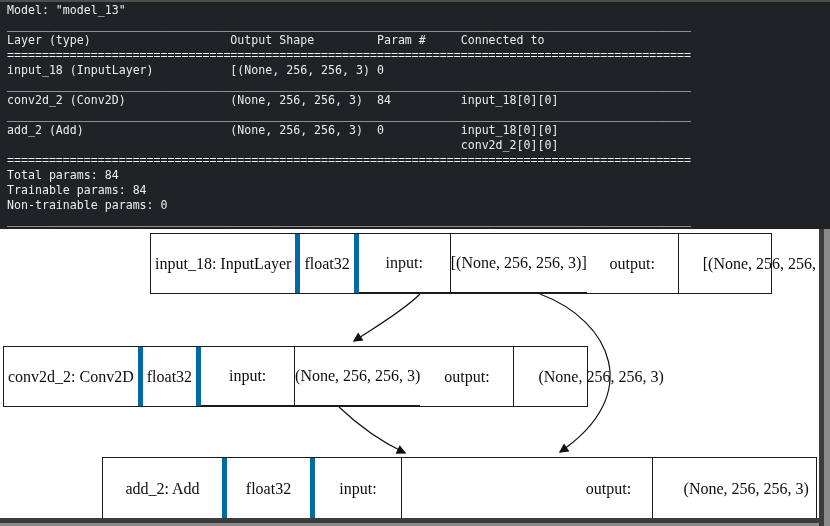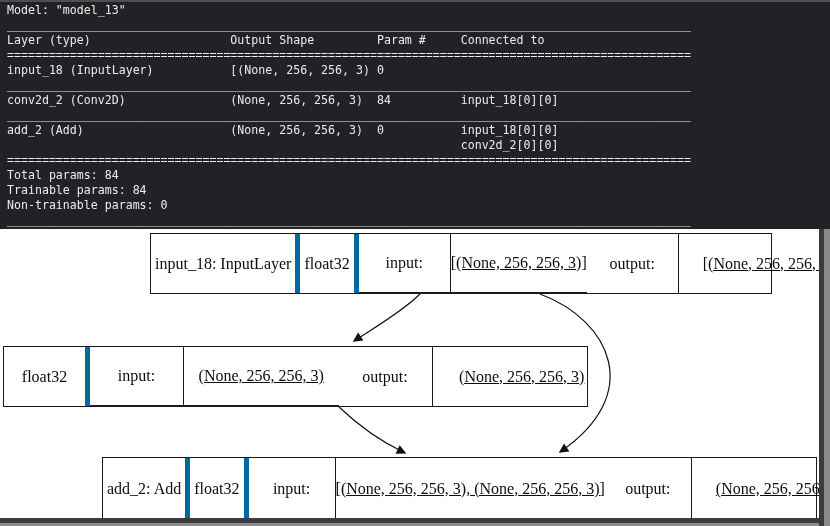--- a/index.html
+++ b/index.html
@@ -38,21 +38,21 @@
     white-space:nowrap;
   }
   .io{display:flex;flex:1;}
   .io-row{flex:1;display:flex;border-bottom:1px solid #1a1a1a;min-height:0;}
   .io-row:last-child{border-bottom:none;gap:24px;}
   .io-label{
     display:flex;align-items:center;justify-content:center;
     box-sizing:border-box;border-right:1px solid #1a1a1a;white-space:nowrap;
   }
   .io-value{
-    flex:1;display:flex;align-items:center;justify-content:center;white-space:nowrap;text-decoration:underline;
+    flex:1;display:flex;align-items:center;justify-content:center;white-space:nowrap;
   }
 </style>
 </head>
 <body>
 
 <div class="terminal">
   <pre>Model: "model_13"
 __________________________________________________________________________________________________
 Layer (type)                    Output Shape         Param #     Connected to
 ==================================================================================================
@@ -91,40 +91,40 @@
         <div class="io-value">[(None, 256, 256, 3)]</div>
       </div>
       <div class="io-row">
         <div class="io-label" style="width:92px;">output:</div>
         <div class="io-value">[(None, 256, 256, 3)]</div>
       </div>
     </div>
   </div>
 
   <div class="node" style="left:3px;top:117px;width:585px;height:61px;">
+    <div class="cell" style="width:201px;">conv2d_2: Conv2D</div>
     <div class="cell" style="width:86px;">float32</div>
     <div class="io">
       <div class="io-row">
         <div class="io-label" style="width:94px;">input:</div>
         <div class="io-value">(None, 256, 256, 3)</div>
       </div>
       <div class="io-row">
         <div class="io-label" style="width:94px;">output:</div>
         <div class="io-value">(None, 256, 256, 3)</div>
       </div>
     </div>
   </div>
 
   <div class="node" style="left:102px;top:228px;width:715px;height:64px;">
     <div class="cell" style="width:124px;">add_2: Add</div>
     <div class="cell" style="width:88px;">float32</div>
     <div class="io">
       <div class="io-row">
         <div class="io-label" style="width:87px;">input:</div>
-        <div class="io-value">[(None, 256, 256, 3), (None, 256, 256, 3)]</div>
       </div>
       <div class="io-row">
         <div class="io-label" style="width:87px;">output:</div>
         <div class="io-value">(None, 256, 256, 3)</div>
       </div>
     </div>
   </div>
 
   <div class="frame-bottom-dark"></div>
   <div class="frame-bottom-gray"></div>

